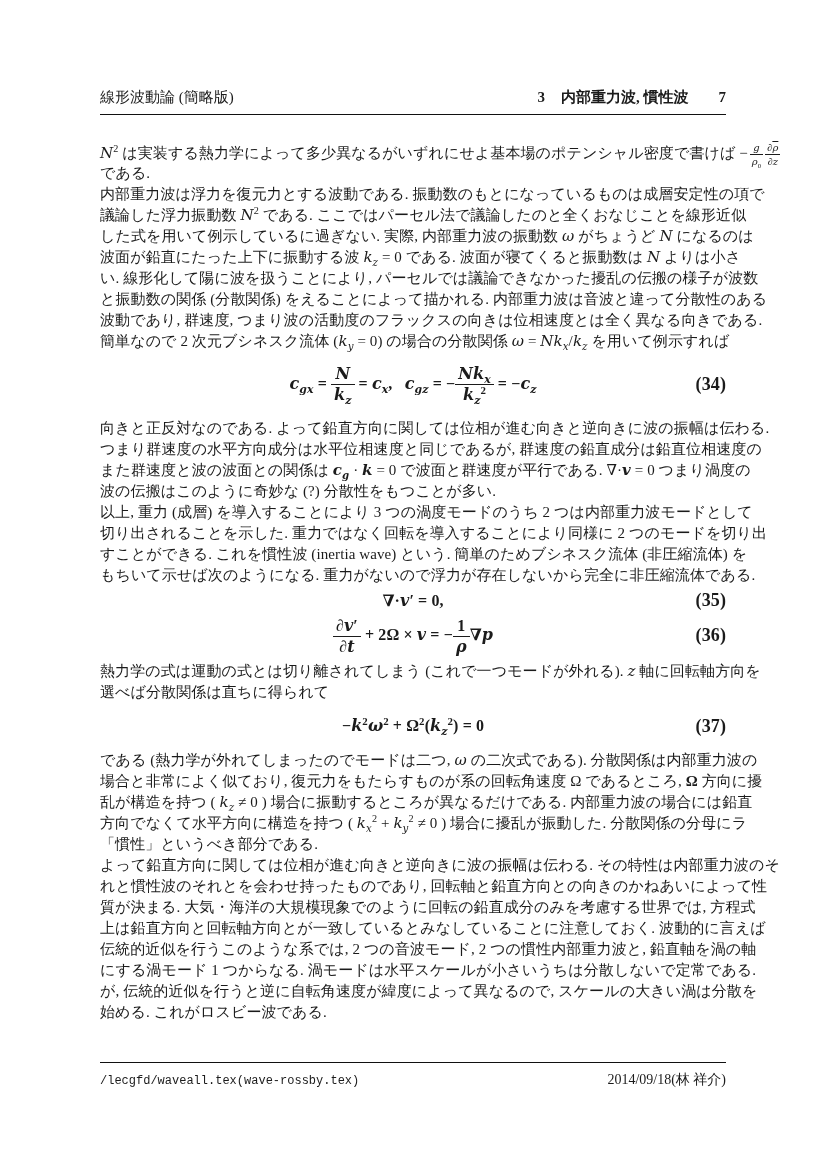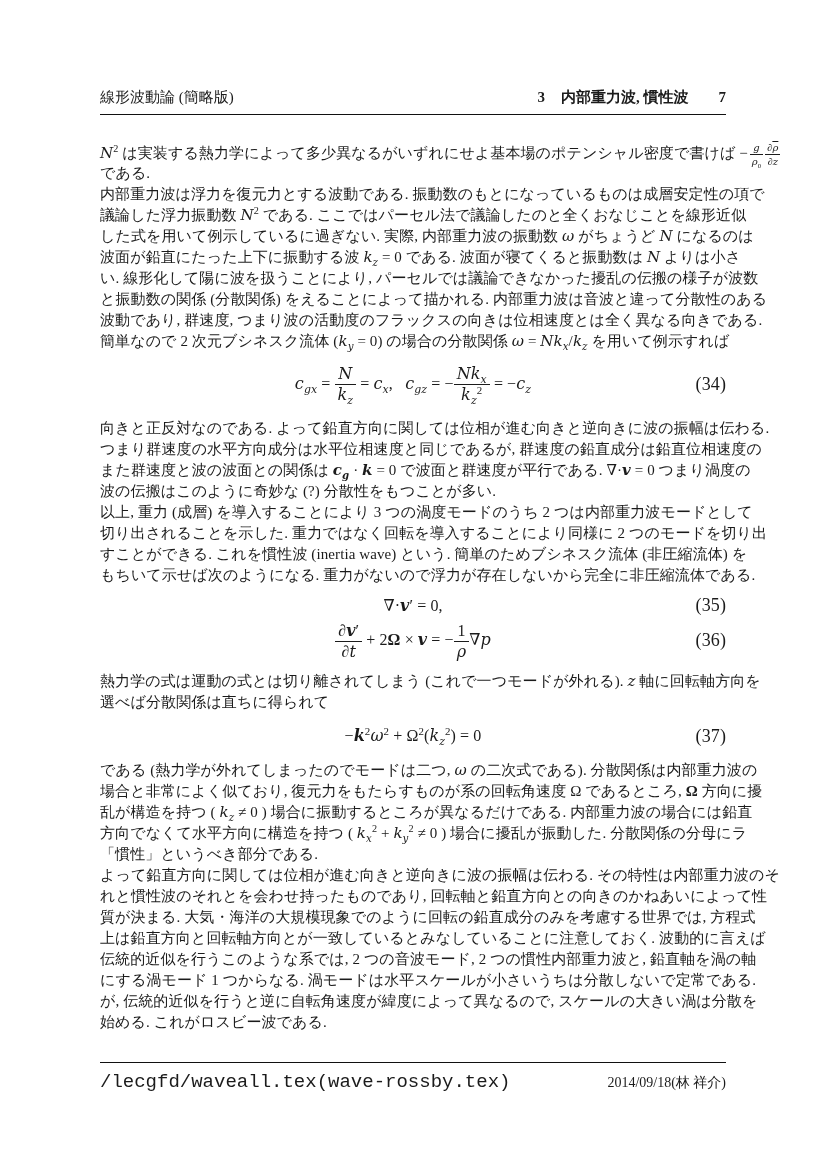--- a/index.html
+++ b/index.html
@@ -19,40 +19,40 @@
   .header .page-num { margin-left:30px; }
 
   .doc-body {
     position:absolute; top:142px; left:100px; width:640px;
     font-size:15px; line-height:21px; letter-spacing:0.1px;
   }
   .text-line { white-space:nowrap; height:21px; }
   i { font-family:"DejaVu Serif","Liberation Serif",serif; font-style:italic; }
   sup,sub { font-size:68%; line-height:0; }
 
-  .equation { position:relative; text-align:center; margin:13px 0; font-size:16px; line-height:1.3; width:626px; }
-  .eq-group { margin:10px 0; }
+  .equation { position:relative; text-align:center; margin:13px 0; font-size:16px; line-height:1.3; width:626px;font-weight:bold; }
+  .eq-group { margin:0 0; }
   .eq-group .equation { margin:5px 0; }
   .eq-number { position:absolute; right:0; top:50%; transform:translateY(-50%); font-size:18px; }
 
   .frac { display:inline-block; vertical-align:middle; text-align:center; line-height:1.15; }
   .frac .fn { display:block; border-bottom:1px solid #1b1b1b; padding:0 3px 1px; }
   .frac .fd { display:block; padding:1px 3px 0; }
   .sfrac { display:inline-block; vertical-align:middle; text-align:center; font-size:10px; line-height:1.1; margin-left:2px; }
   .sfrac .fn { display:block; border-bottom:1px solid #1b1b1b; padding:0 2px 1px; }
   .sfrac .fd { display:block; padding:1px 2px 0; }
   .bar { text-decoration:overline; }
 
   .footer {
     position:absolute; top:1062px; left:100px; width:626px;
     border-top:1.4px solid #111; padding-top:8px;
     display:flex; justify-content:space-between; align-items:baseline;
     font-size:14px;
   }
-  .footer .path { font-family:"Liberation Mono","DejaVu Sans Mono",monospace; font-size:19px; }
+  .footer .path { font-family:"Liberation Mono","DejaVu Sans Mono",monospace; font-size:12px; }
 </style>
 </head>
 <body>
 
 <div class="page">
 
   <div class="header">
     <span>線形波動論 (簡略版)</span>
     <span class="right">
       <span class="sec-num">3</span>

